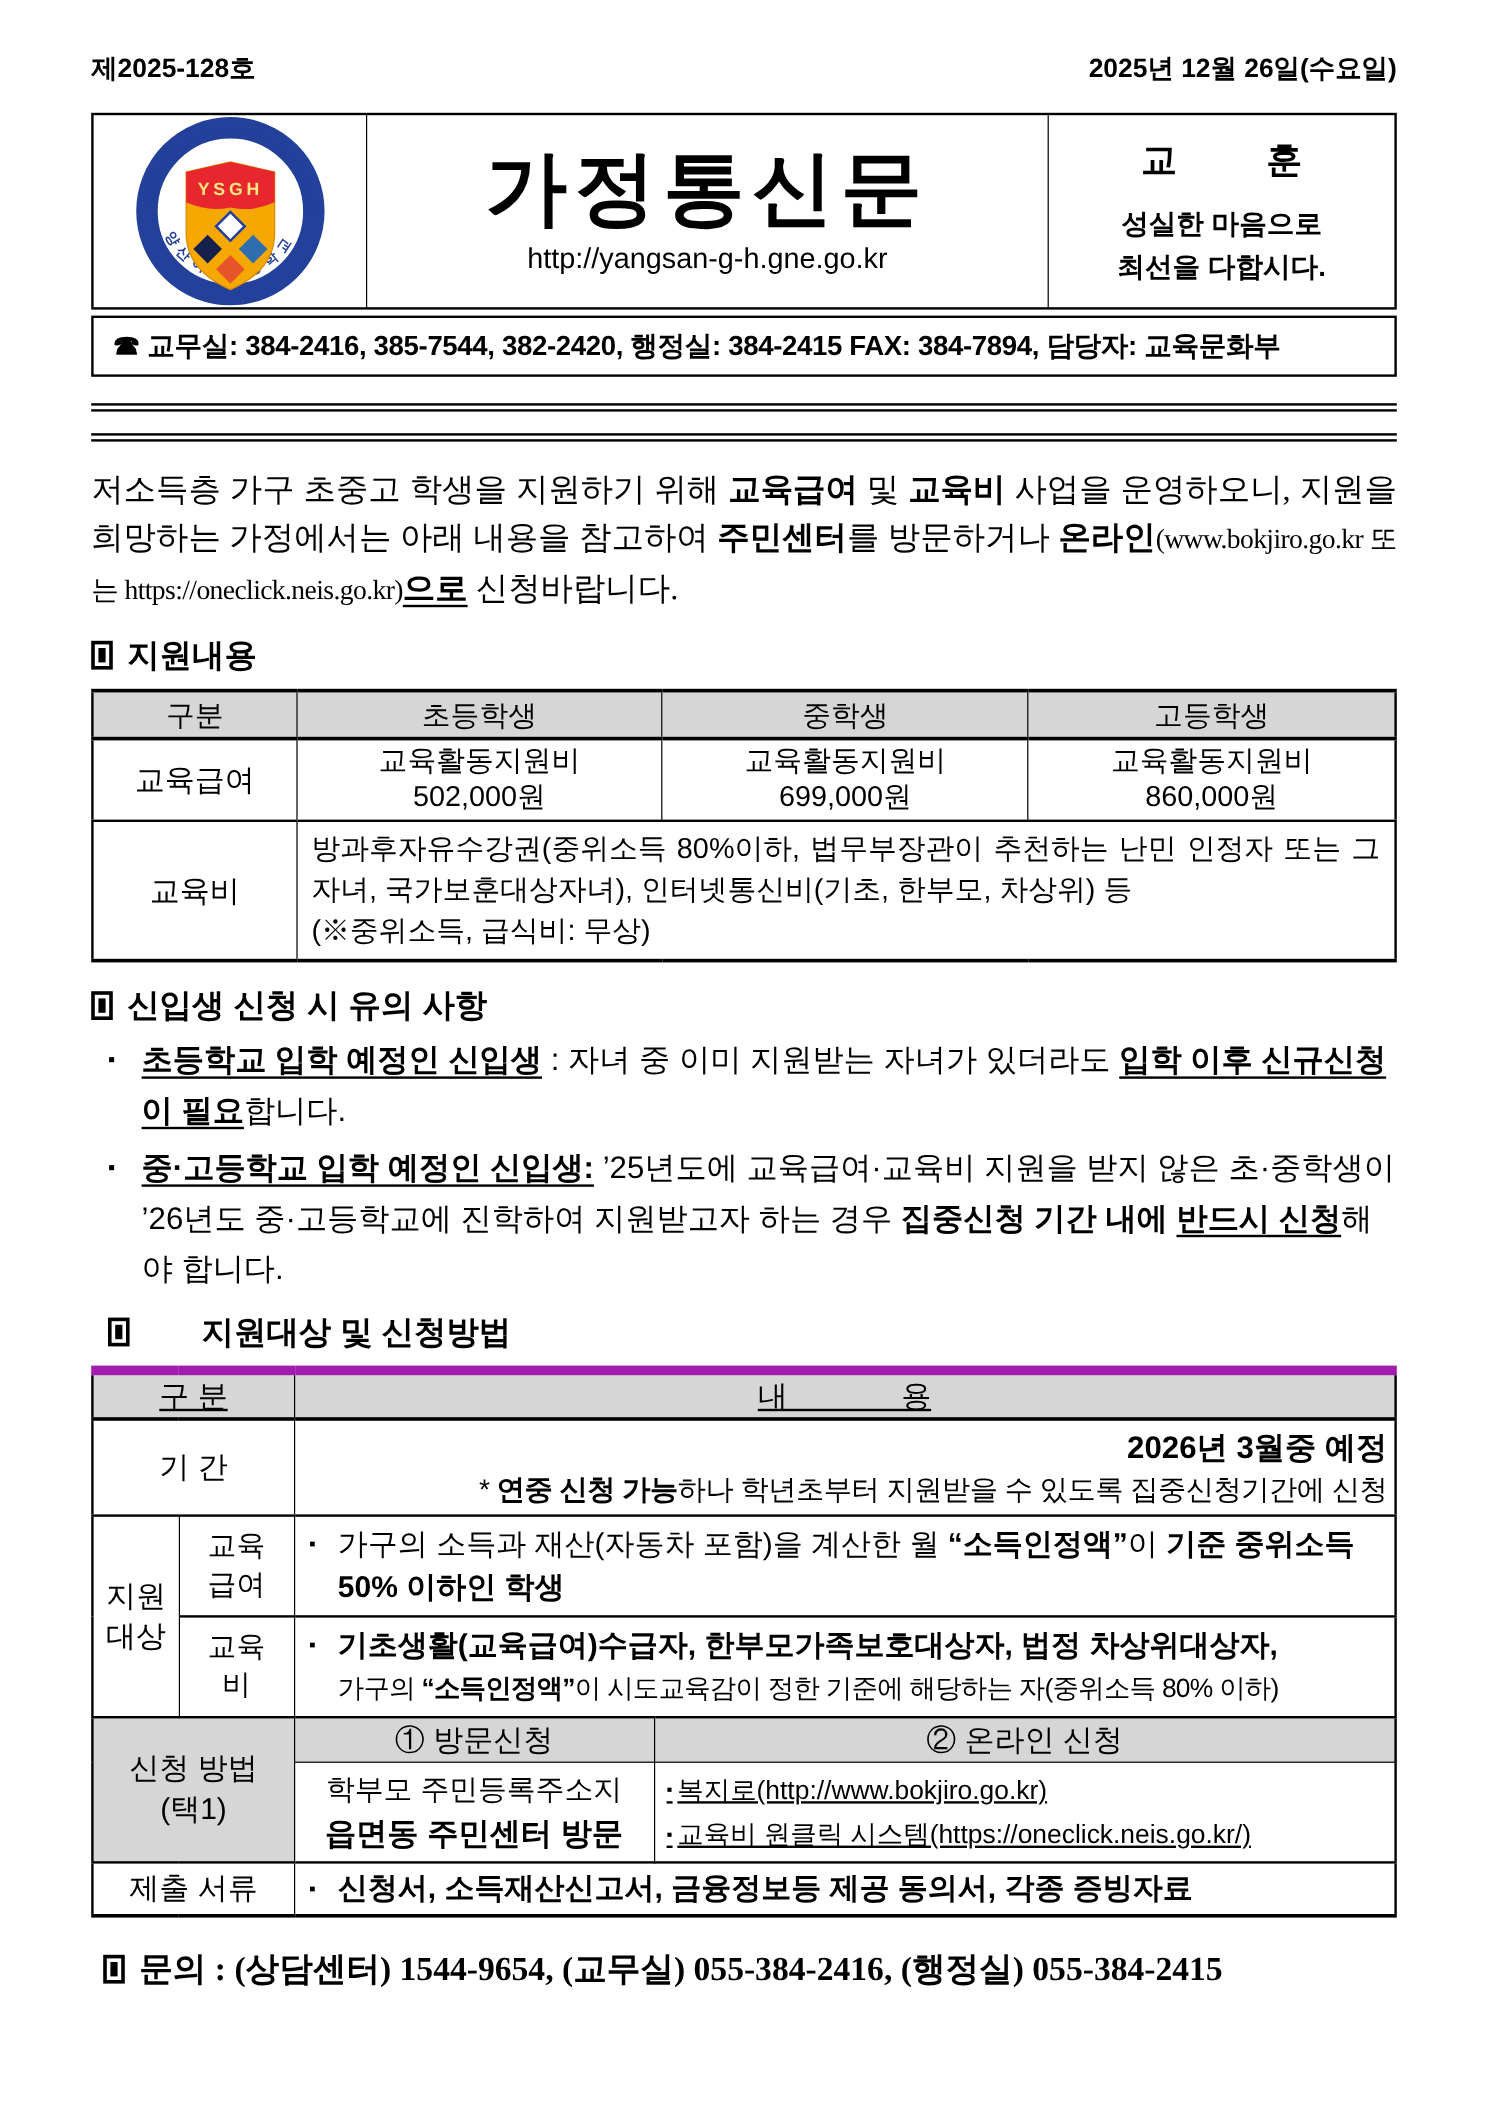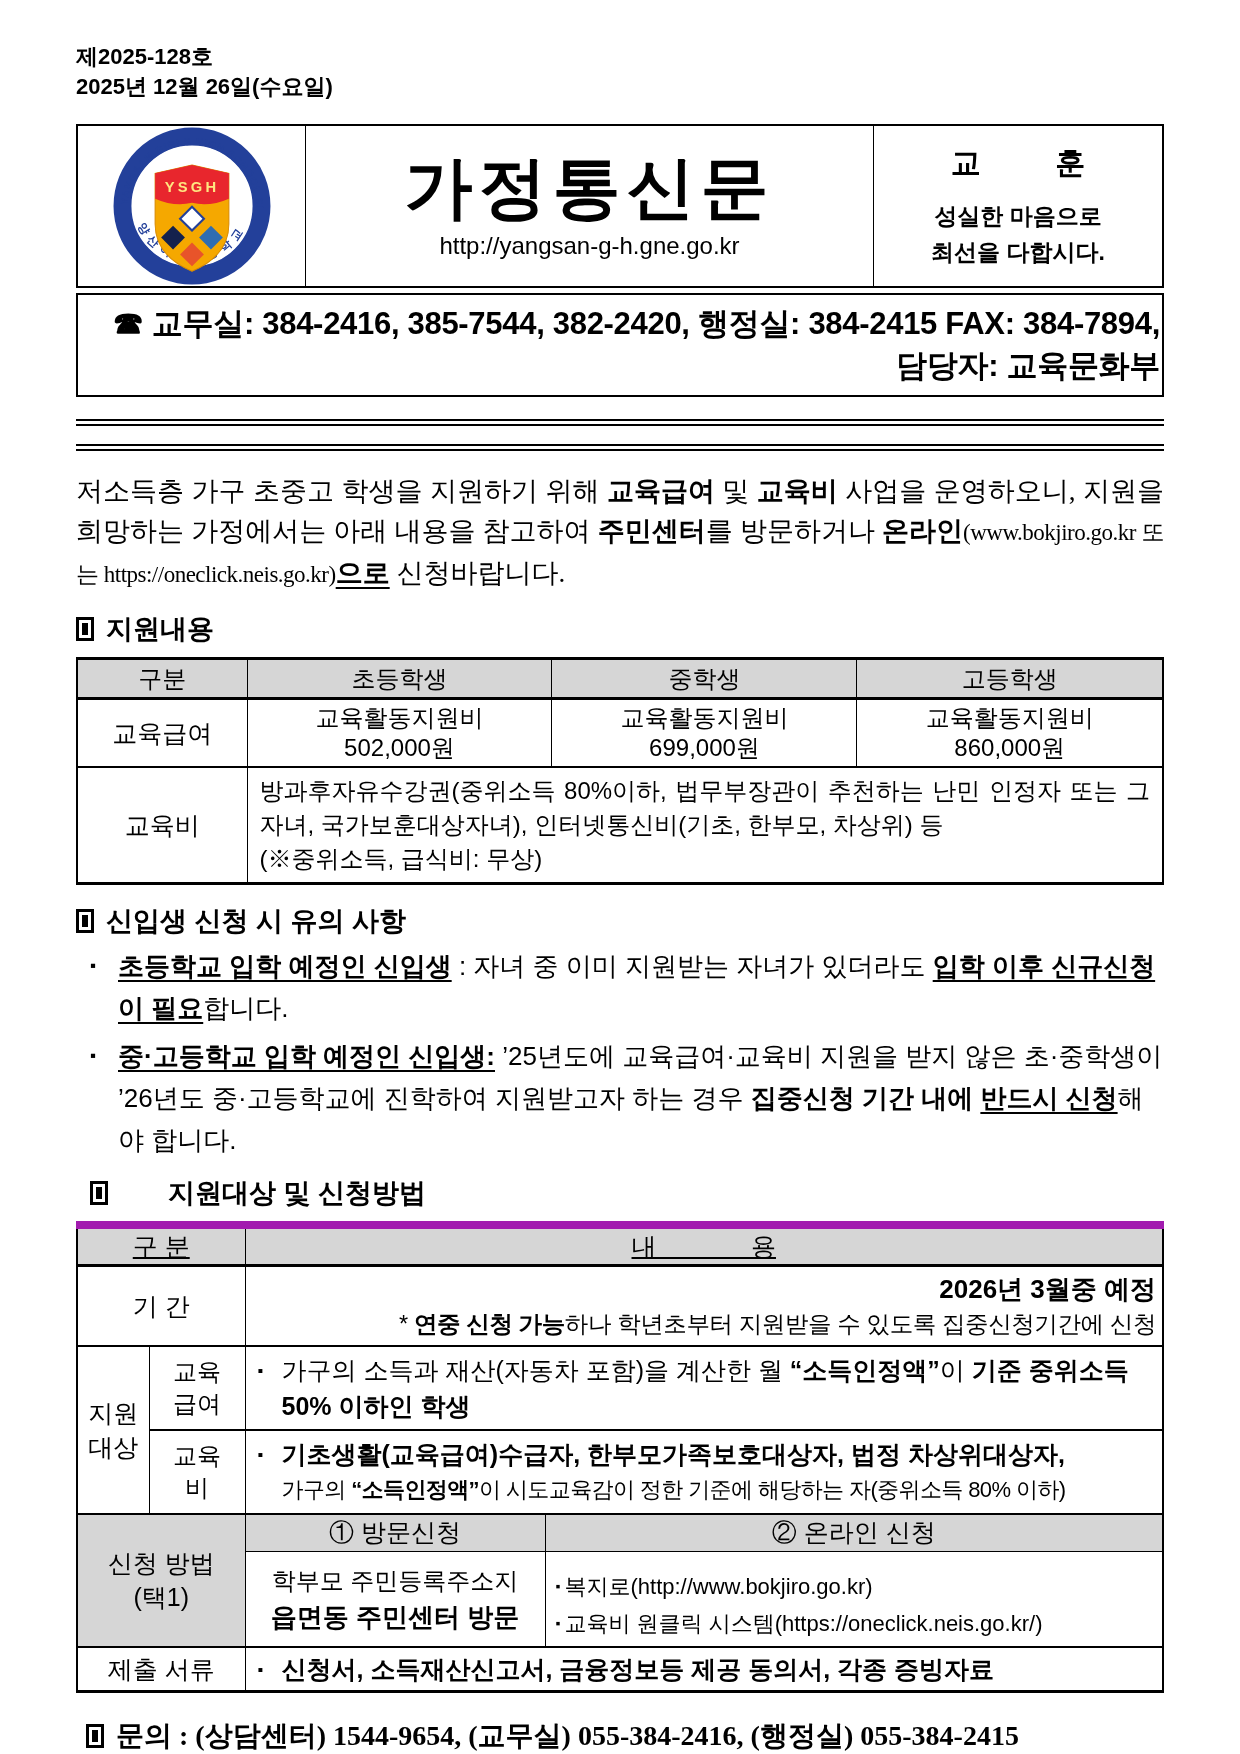--- a/index.html
+++ b/index.html
@@ -10,39 +10,39 @@
     color:#000;
     padding:42px 76px 0 76px;
     overflow:hidden;
   }
   .b { font-weight:bold; }
   .u { text-decoration:underline; text-underline-offset:5px; text-decoration-thickness:2px; }
   .sm { font-size:23px; letter-spacing:-0.5px; }
   .cond { font-size:22px; letter-spacing:-0.6px; }
 
   
-  .meta-row { display:flex; justify-content:space-between; font-size:22px; font-weight:bold;flex-direction:column; }
+  .meta-row { display:flex; justify-content:space-between; font-size:22px; font-weight:bold; }
 
   
   .masthead {
     margin-top:22px; border:2px solid #000; height:164px;
     display:grid; grid-template-columns:228px 1fr 288px;
   }
   .mh-cell { display:flex; flex-direction:column; align-items:center; justify-content:center; }
   .mh-logo-cell { border-right:1px solid #000; }
   .mh-title-cell { border-right:1px solid #000; }
   .mh-title { font-size:68px; font-weight:bold; letter-spacing:6px; line-height:1.05; }
   .mh-url { font-size:24px; margin-top:8px; }
   .motto-head { font-size:30px; font-weight:bold; word-spacing:2.2em; margin-bottom:14px; }
   .motto-line { font-size:23px; font-weight:bold; line-height:36px; }
 
   
   .contact-box {
-    margin-top:5px; border:2px solid #000; text-align:right;
-    font-size:31px; font-weight:bold; padding:8px 2px; letter-spacing:-0.3px;
+    margin-top:5px; border:2px solid #000; text-align:left;
+    font-size:23px; font-weight:bold; padding:8px 16px; letter-spacing:-0.3px;
   }
 
   
   .title-block {
     margin-top:22px; border-top:7px double #000; border-bottom:7px double #000;
     text-align:center; padding:8px 0 10px 0;
   }
   .notice-title { font-size:41px; font-weight:bold; letter-spacing:1px; }
   .notice-subtitle { font-size:30px; font-weight:bold; margin-top:6px; }
 
@@ -98,21 +98,21 @@
   .t2 td.sublabel { text-align:center; line-height:32px; font-size:24px; }
   .t2 tr.sep td { border-top:2px solid #000; }
   .t2 td.center { text-align:right; padding:4px 6px; }
   .t2 .pl1 { font-size:26px; font-weight:bold; line-height:36px; }
   .t2 .pl2 { font-size:23.5px; line-height:34px; letter-spacing:-0.4px; }
   .t2 td.bullcell { position:relative; padding:5px 10px 5px 36px; line-height:36px; }
   .t2 td.bullcell .nb { position:absolute; left:12px; top:6px; font-size:16px; }
   .t2 tr.apphead td { background:#d6d6d6; text-align:center; height:38px; font-size:25px; }
   .t2 td.visit { text-align:center; padding:4px 2px; line-height:36px; font-size:24px; }
   .t2 td.visit .v2 { font-weight:bold; font-size:26px; }
-  .t2 td.online { padding:16px 4px 4px 10px; line-height:36px; font-size:22px; }
+  .t2 td.online { padding:4px 4px 4px 10px; line-height:36px; font-size:22px;text-decoration:underline; }
   .t2 td.online .ob { font-size:14px; vertical-align:3px; margin-right:4px; }
   .t2 td.docs { padding:4px 4px 4px 36px; position:relative; font-weight:bold; line-height:34px; }
   .t2 td.docs .nb { position:absolute; left:12px; top:5px; font-size:16px; font-weight:normal; }
   .t2 tr.last td { border-bottom:3px solid #000; }
 
   
   .inquiry {
     margin-top:24px; font-family:"Liberation Serif", serif;
     font-size:28px; font-weight:bold; display:flex; align-items:center; padding-left:10px;
   }

